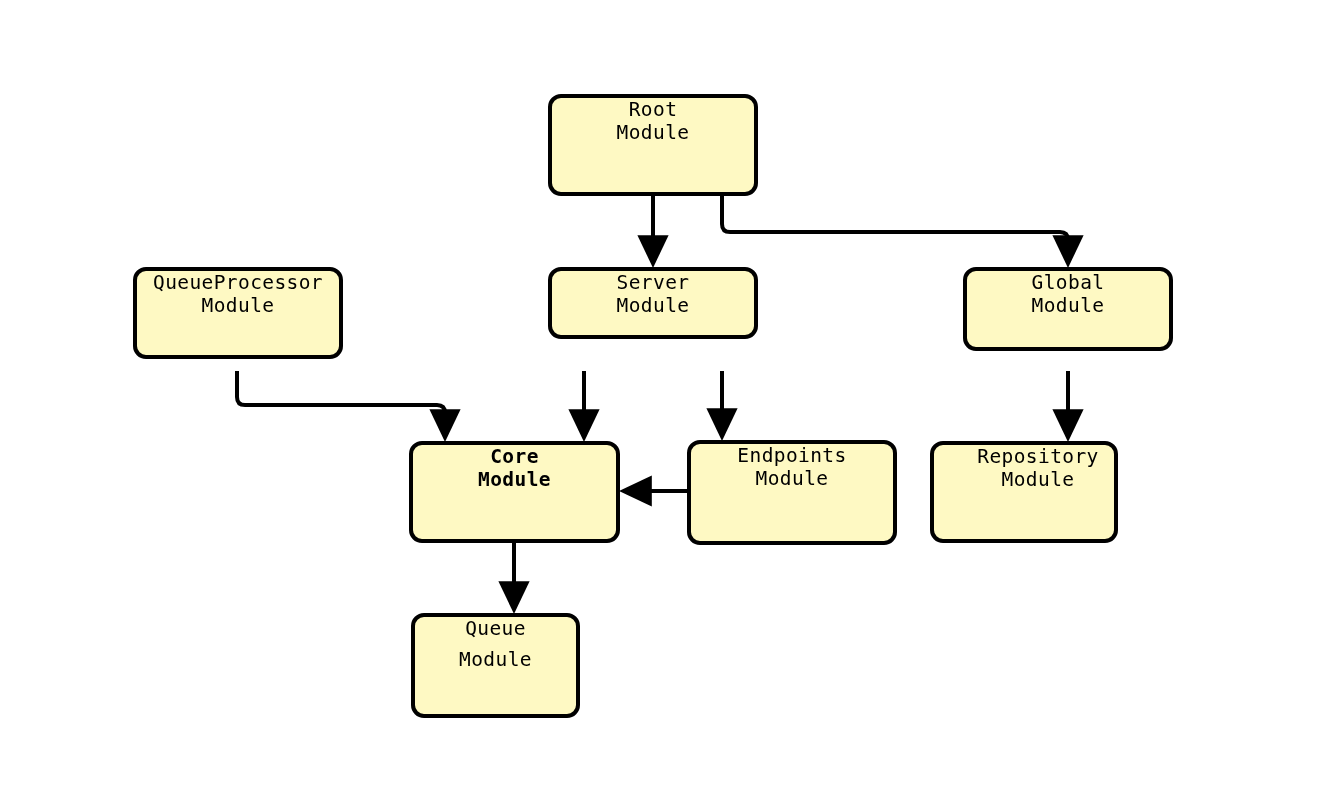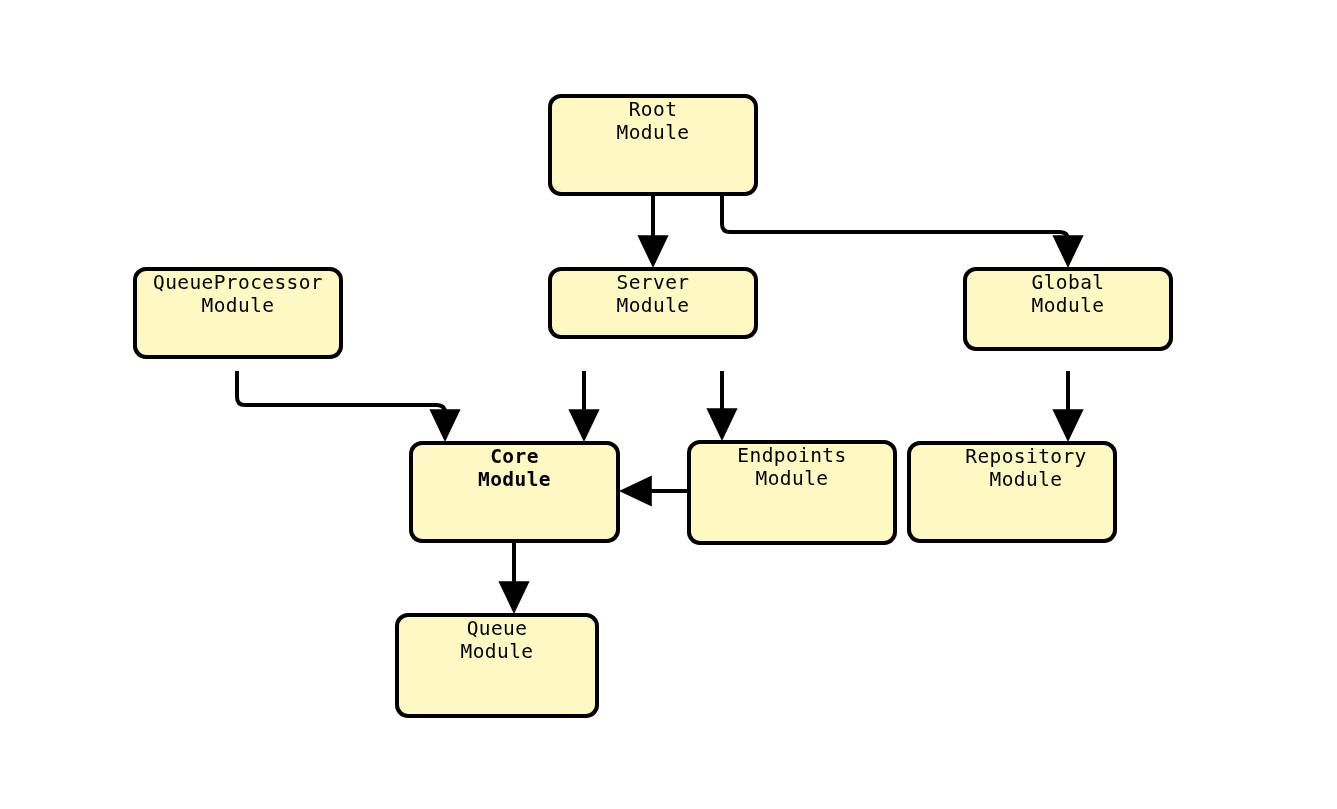--- a/index.html
+++ b/index.html
@@ -97,23 +97,23 @@
   <div class="node" style="left:409px; top:441px; width:211px; height:102px;font-weight:bold;">
     <span class="node-line">Core</span>
     <span class="node-line">Module</span>
   </div>
 
   <div class="node" style="left:687px; top:440px; width:210px; height:105px;">
     <span class="node-line">Endpoints</span>
     <span class="node-line">Module</span>
   </div>
 
-  <div class="node" style="left:907px; top:441px; width:210px; height:102px;padding-left:28px;">
+  <div class="node" style="left:930px; top:441px; width:188px; height:102px;padding-left:28px;">
     <span class="node-line">Repository</span>
     <span class="node-line">Module</span>
   </div>
 
-  <div class="node" style="left:395px; top:613px; width:204px; height:105px;">
+  <div class="node" style="left:411px; top:613px; width:169px; height:105px;gap:8px;">
     <span class="node-line">Queue</span>
     <span class="node-line">Module</span>
   </div>
 
 </div>
 
 </body></html>

